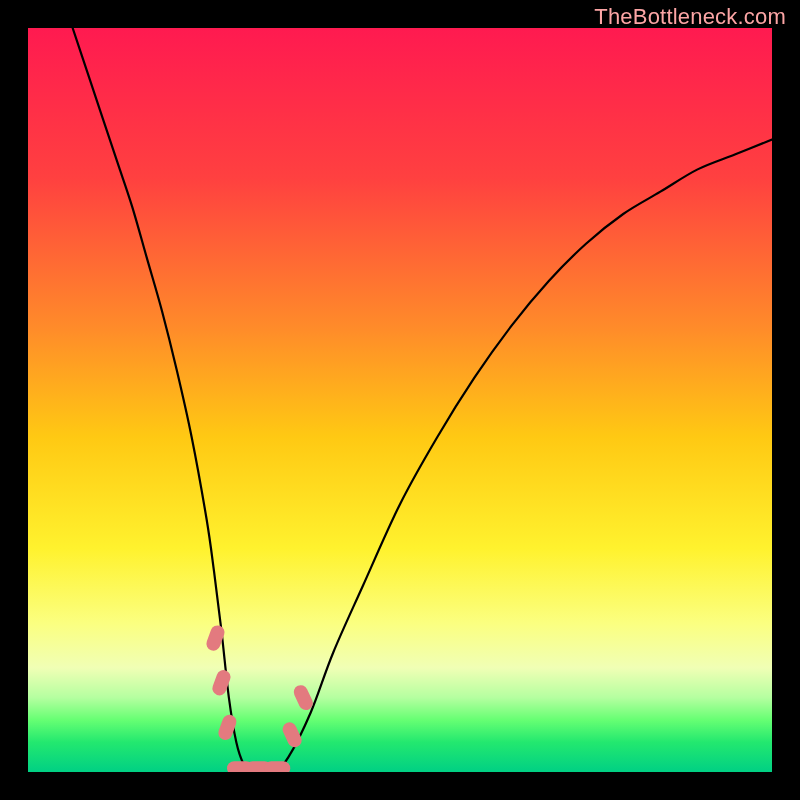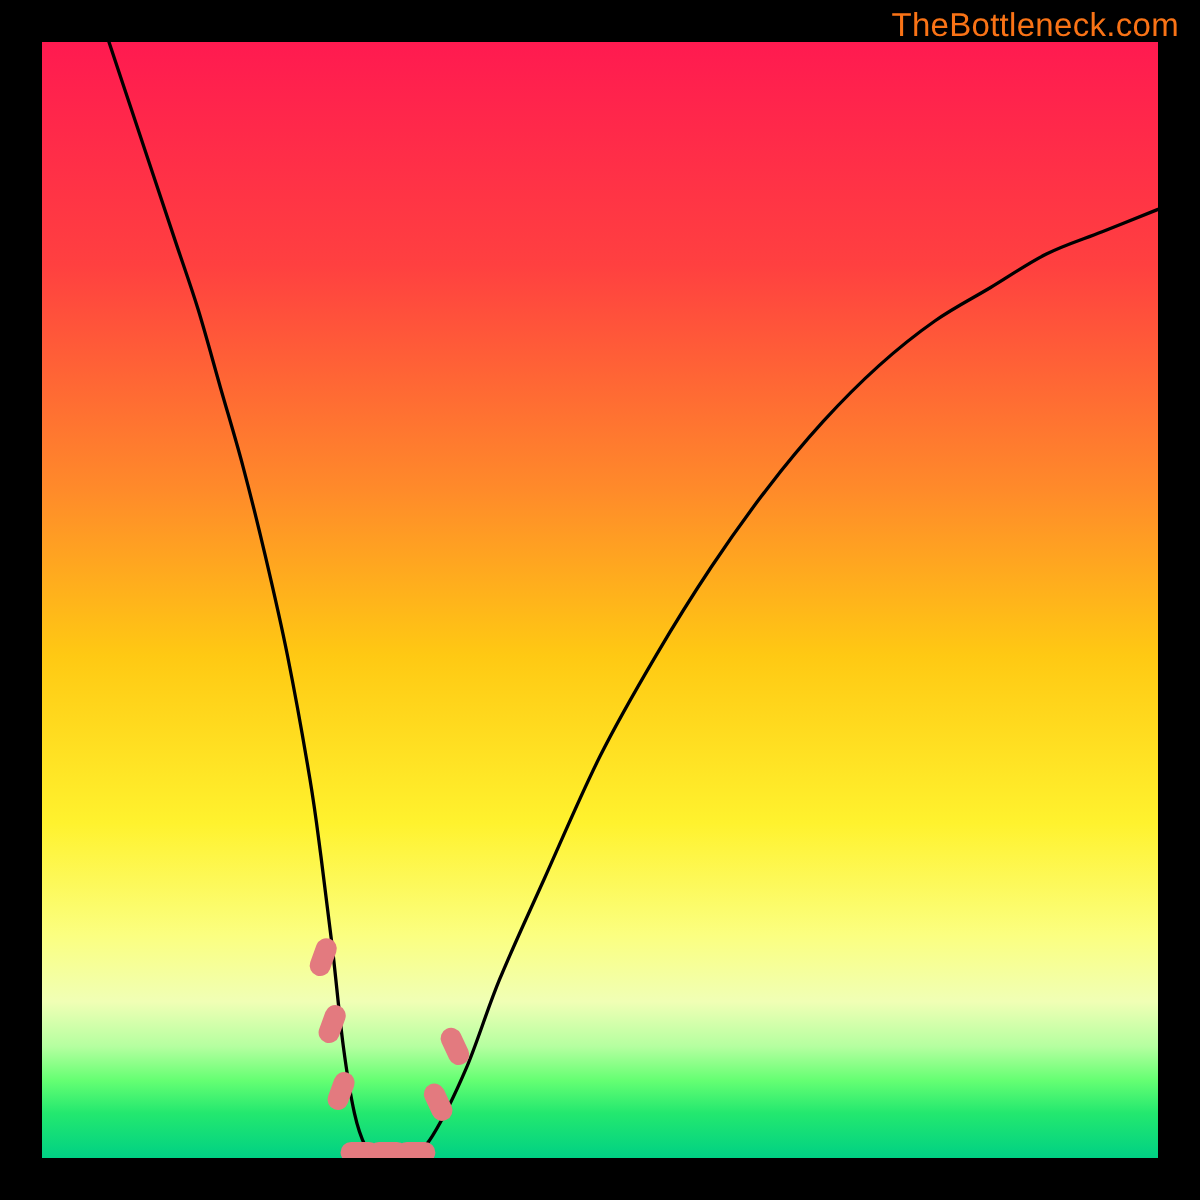--- a/index.html
+++ b/index.html
@@ -8,21 +8,21 @@
     width: 800px;
     height: 800px;
     background: #000;
     position: relative;
     font-family: Arial, sans-serif;
   }
   .watermark {
     position: absolute;
     top: 4px;
     right: 14px;
-    color: #f97316;
+    color: #fca5a5;
     font-size: 22px;
     letter-spacing: 0.2px;
     z-index: 10;
   }
   .plot {
     position: absolute;
     top: 28px;
     left: 28px;
     width: 744px;
     height: 744px;

